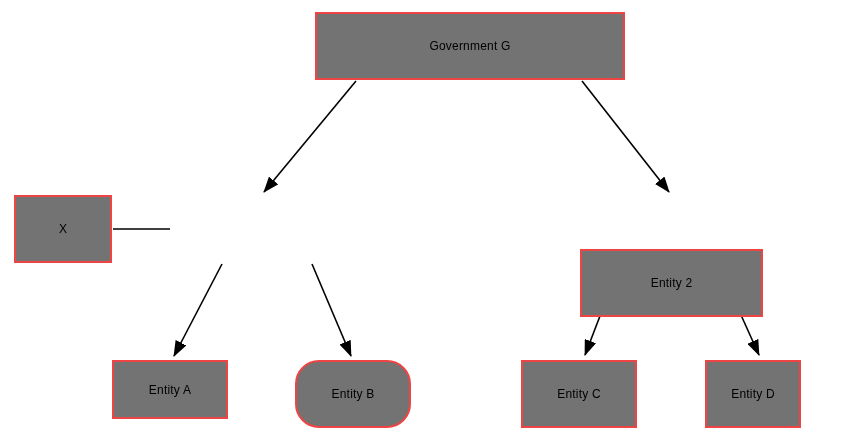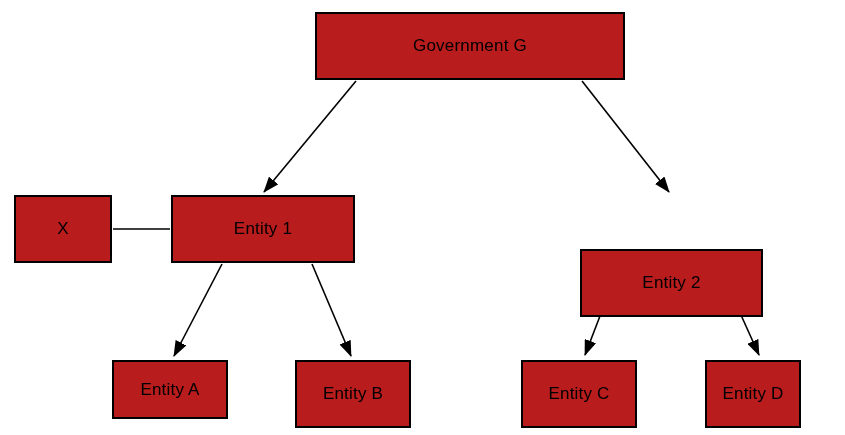--- a/index.html
+++ b/index.html
@@ -11,45 +11,45 @@
     position: relative;
     width: 845px;
     height: 435px;
     background: #ffffff;
     font-family: "Liberation Sans", "DejaVu Sans", sans-serif;
     overflow: hidden;
   }
   .node {
     position: absolute;
     box-sizing: border-box;
-    border: 2px solid #000000;
-    background: #b91c1c;
+    border: 2px solid #ef4444;
+    background: #737373;
     display: flex;
     align-items: center;
     justify-content: center;
-    font-size: 17px;
+    font-size: 12px;
     color: #000000;
     letter-spacing: 0.2px;
     z-index: 2;
   }
   #edges {
     position: absolute;
     top: 0;
     left: 0;
     width: 845px;
     height: 435px;
     z-index: 1;
   }
   
   .n-government { left: 315px; top: 12px;  width: 310px; height: 68px; }
   .n-x          { left: 14px;  top: 195px; width: 98px;  height: 68px; }
   .n-entity1    { left: 171px; top: 195px; width: 184px; height: 68px; }
   .n-entity2    { left: 580px; top: 205px; width: 183px; height: 68px; margin-top: 44px; }
   .n-entityA    { left: 112px; top: 360px; width: 116px; height: 59px; }
-  .n-entityB    { left: 295px; top: 360px; width: 116px; height: 68px; }
+  .n-entityB    { left: 295px; top: 360px; width: 116px; height: 68px; border-radius: 24px; }
   .n-entityC    { left: 521px; top: 360px; width: 116px; height: 68px; justify-content: center; }
   .n-entityD    { left: 705px; top: 360px; width: 96px; height: 68px; }
   .edge {
     stroke: #000000;
     stroke-width: 1.6;
   }
 </style>
 </head>
 <body>
 
@@ -71,23 +71,20 @@
   </svg>
 
   <div class="node n-government">
     <span>Government G</span>
   </div>
 
   <div class="node n-x">
     <span>X</span>
   </div>
 
-  <div class="node n-entity1">
-    <span>Entity 1</span>
-  </div>
 
   <div class="node n-entity2">
     <span>Entity 2</span>
   </div>
 
   <div class="node n-entityA">
     <span>Entity A</span>
   </div>
 
   <div class="node n-entityB">

